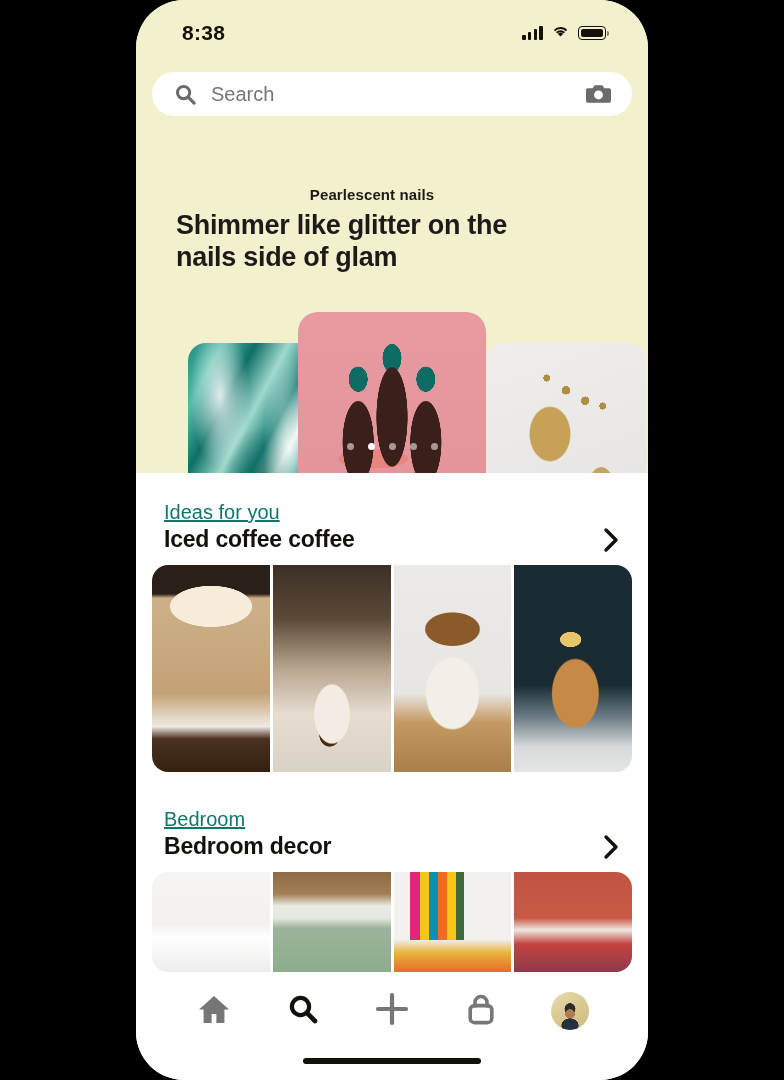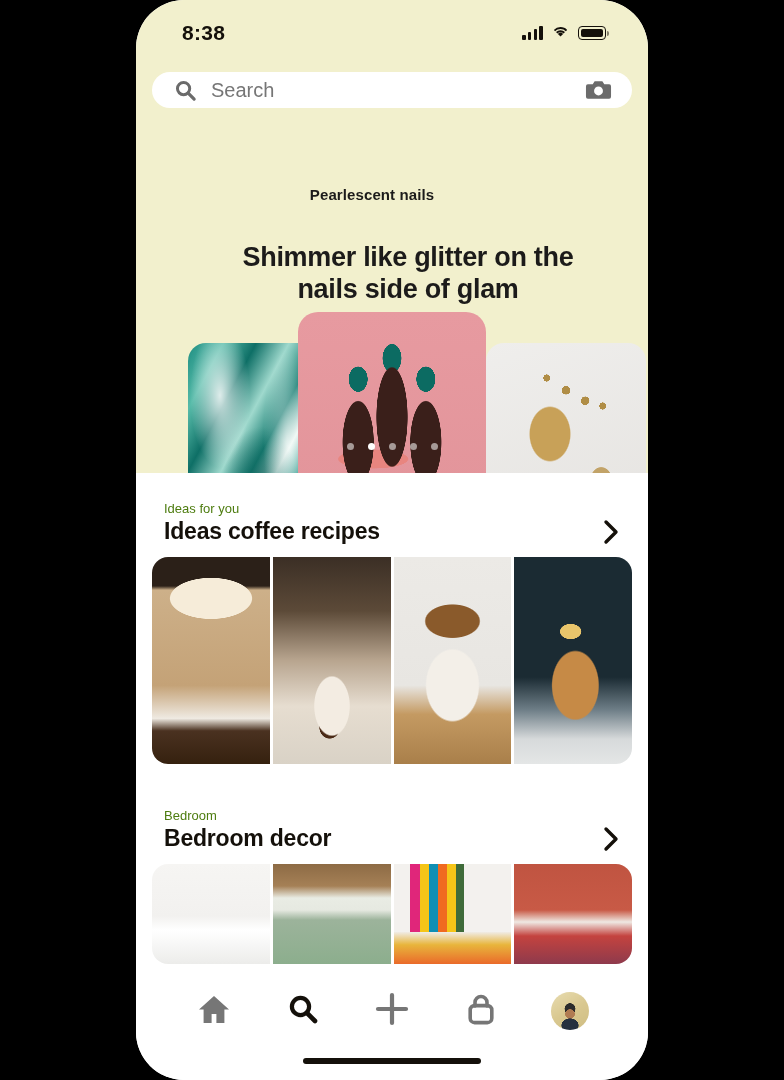--- a/index.html
+++ b/index.html
@@ -85,21 +85,21 @@
     width: 512px;
     height: 473px;
     background: #f2f0cd;
     overflow: hidden;
   }
 
   .searchbar {
     position: absolute;
     left: 16px; top: 72px;
     width: 480px;
-    height: 36px;
+    height: 44px;
     background: #ffffff;
     border-radius: 27px;
     display: flex;
     align-items: center;
     padding: 0 20px 0 22px;
   }
   .search-icon { flex: 0 0 auto; display: flex; }
   .search-placeholder {
     margin-left: 14px;
     font-size: 20px;
@@ -113,29 +113,28 @@
     left: 0; top: 186px;
     width: 472px;
     text-align: center;
     font-size: 15px;
     font-weight: bold;
     color: #1c1b1a;
     letter-spacing: 0.1px;
   }
   .hero-title {
     position: absolute;
-    left: 72px; top: 209px;
+    left: 40px; top: 209px;
     width: 400px;
-    text-align: center;
+    text-align: left;
     font-size: 27px;
     font-weight: bold;
     line-height: 1.2;
     color: #1c1b1a;
     letter-spacing: -0.3px;
-    margin-top: 32px;
   }
 
   
   .carousel {
     position: absolute;
     left: 0; top: 312px;
     width: 512px;
     height: 161px;
   }
   .card {
@@ -207,23 +206,24 @@
     width: 7px; height: 7px;
     border-radius: 50%;
     background: rgba(255,255,255,0.55);
   }
   .dots span.active { background: #ffffff; }
 
   
   .section { position: absolute; left: 0; width: 512px; }
   .sec-head { padding: 0 28px; }
   .sec-eyebrow {
-    font-size: 13px;
-    color: #4d7c0f;
+    font-size: 20px;
+    color: #0f766e;
     margin-bottom: 2px;
+    text-decoration: underline;
   }
   .sec-row {
     display: flex;
     align-items: center;
     justify-content: space-between;
   }
   .sec-title {
     font-size: 23px;
     font-weight: bold;
     color: #14100a;
@@ -414,21 +414,21 @@
           <path d="M3 6h5l2-3h8l2 3h5a2 2 0 0 1 2 2v11a2 2 0 0 1-2 2H3a2 2 0 0 1-2-2V8a2 2 0 0 1 2-2z" fill="#6b6b6b"></path>
           <circle cx="14" cy="13" r="4.6" fill="#ffffff"></circle>
         </svg>
       </span>
     </div>
 
     <div class="section" style="top:501px">
       <div class="sec-head">
         <div class="sec-eyebrow">Ideas for you</div>
         <div class="sec-row">
-          <div class="sec-title">Ideas coffee recipes</div>
+          <div class="sec-title">Iced coffee coffee</div>
           <span class="chevron">
             <svg width="17" height="26" viewBox="0 0 17 26">
               <polyline points="3,3 13,13 3,23" fill="none" stroke="#14100a" stroke-width="3.4" stroke-linecap="round" stroke-linejoin="round"></polyline>
             </svg>
           </span>
         </div>
       </div>
       <div class="tiles">
         <div class="tile">
             <div class="coffee1"></div>

